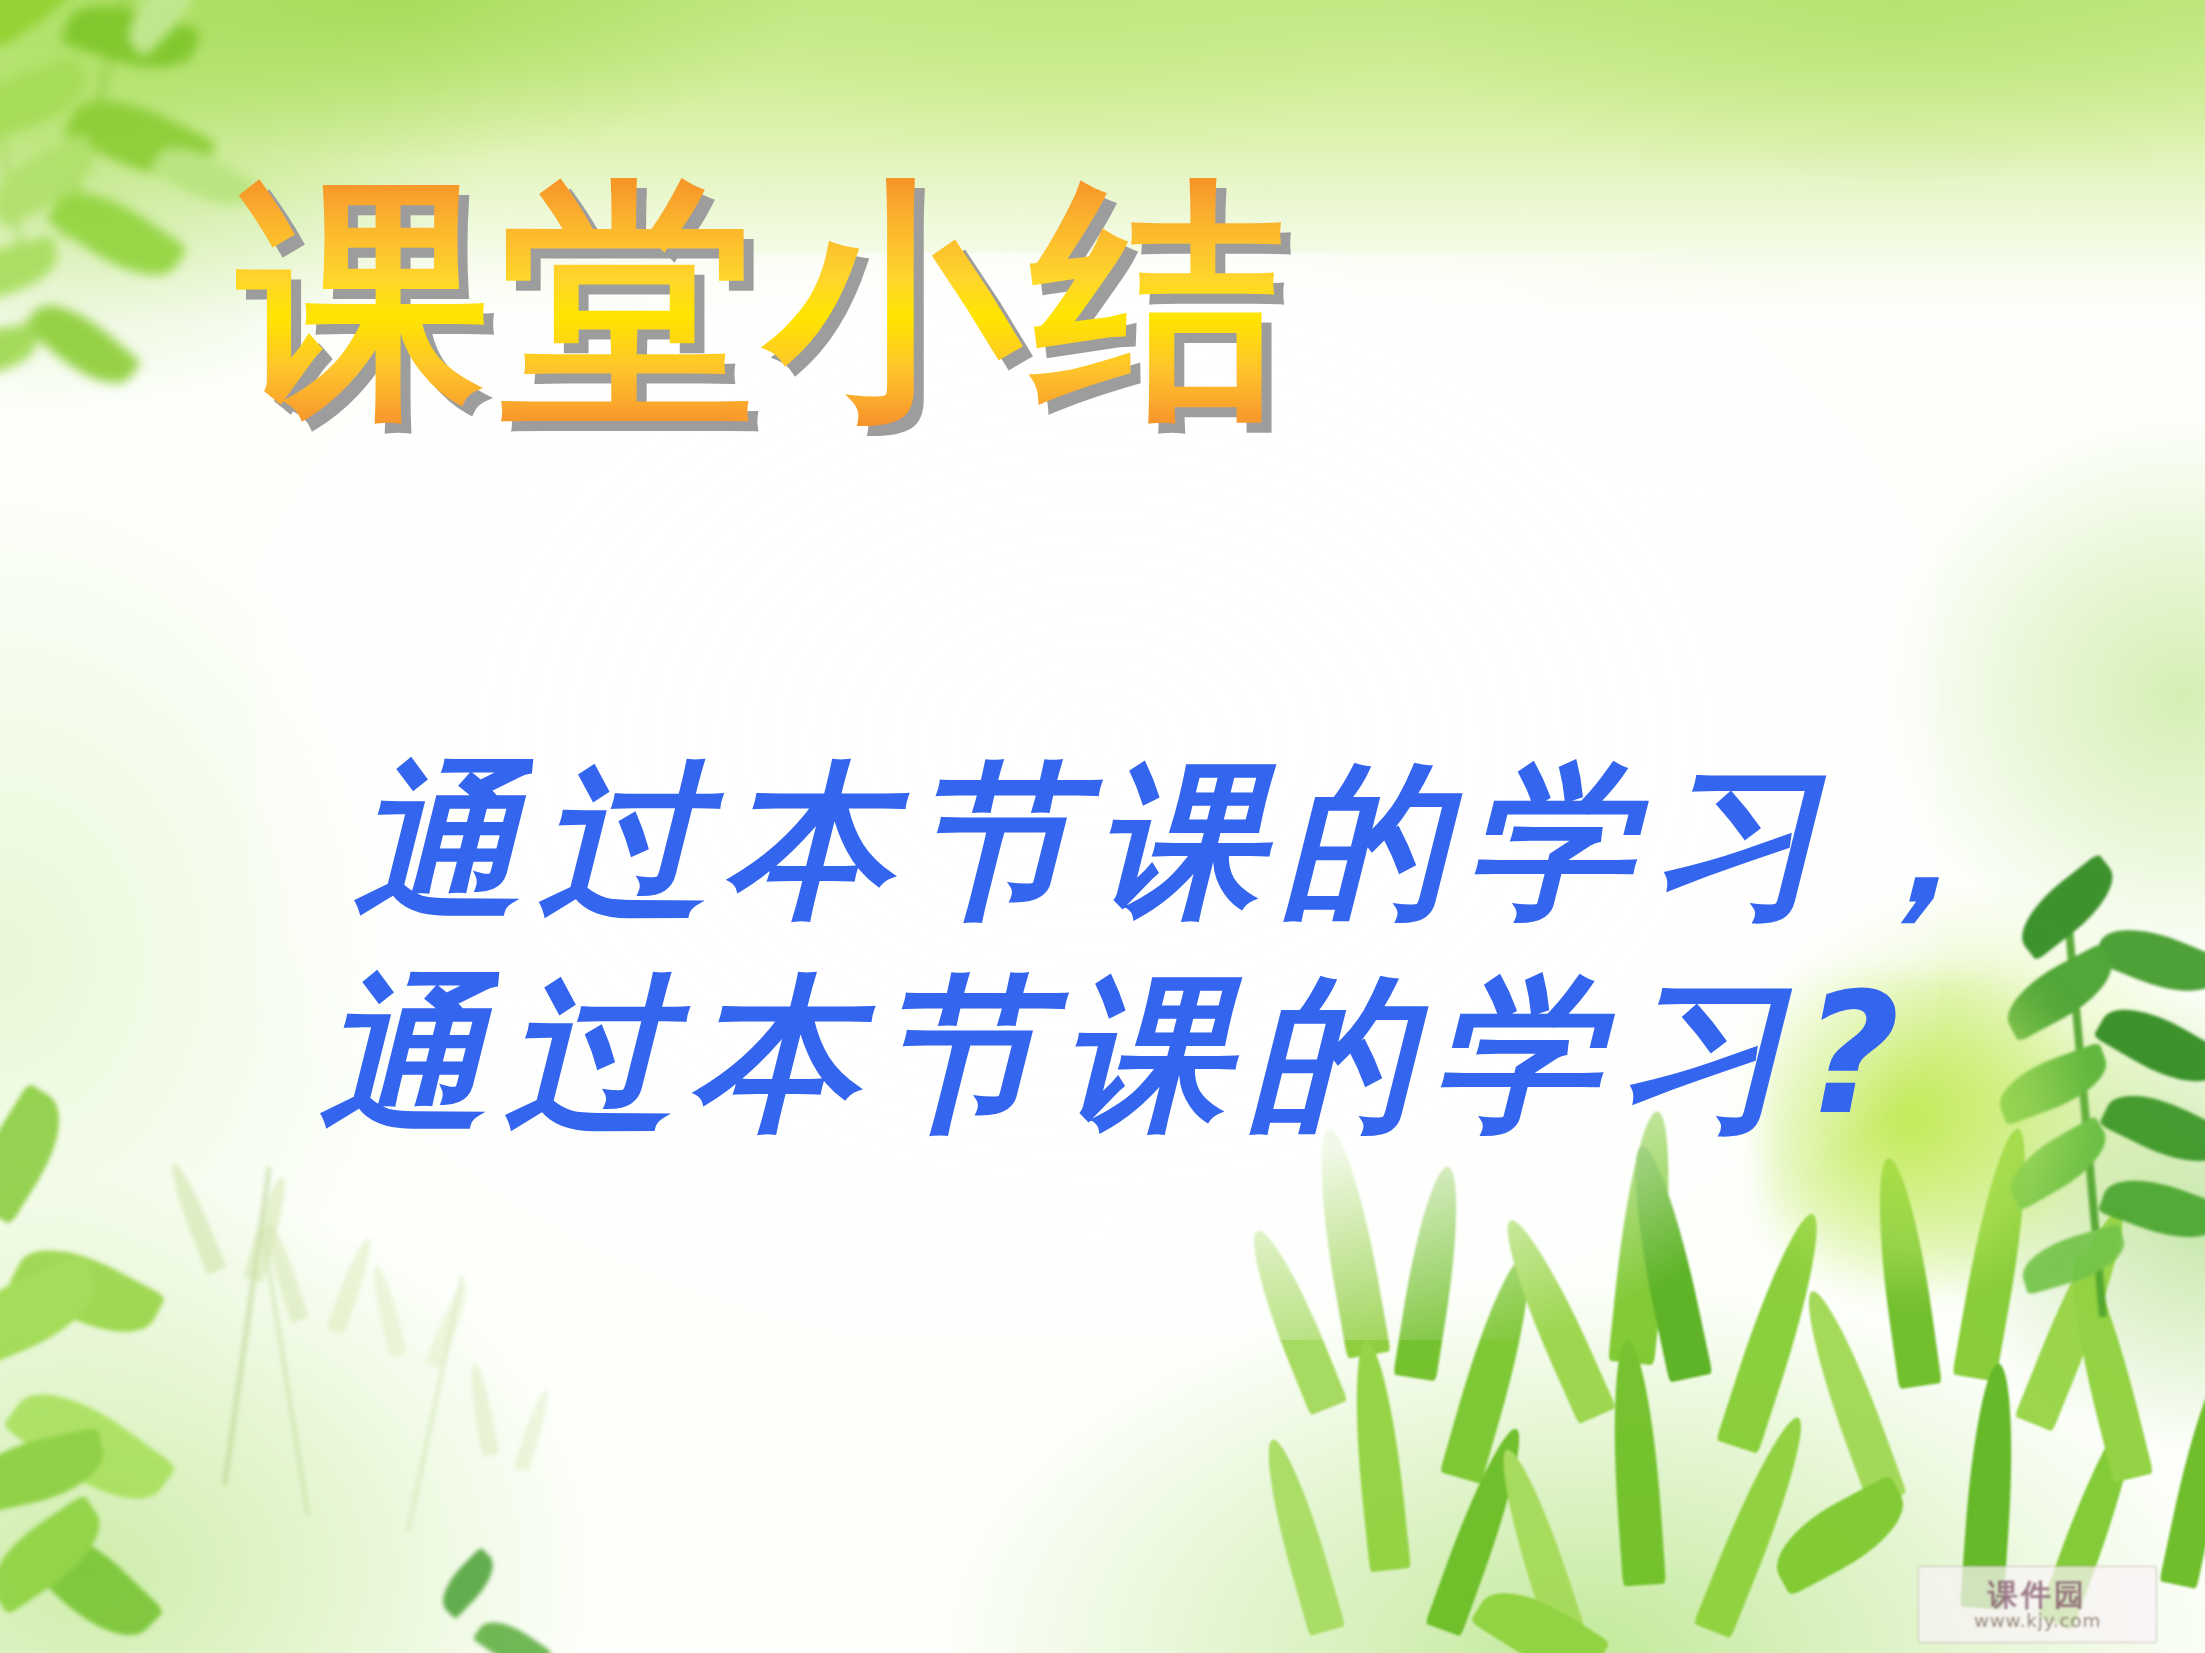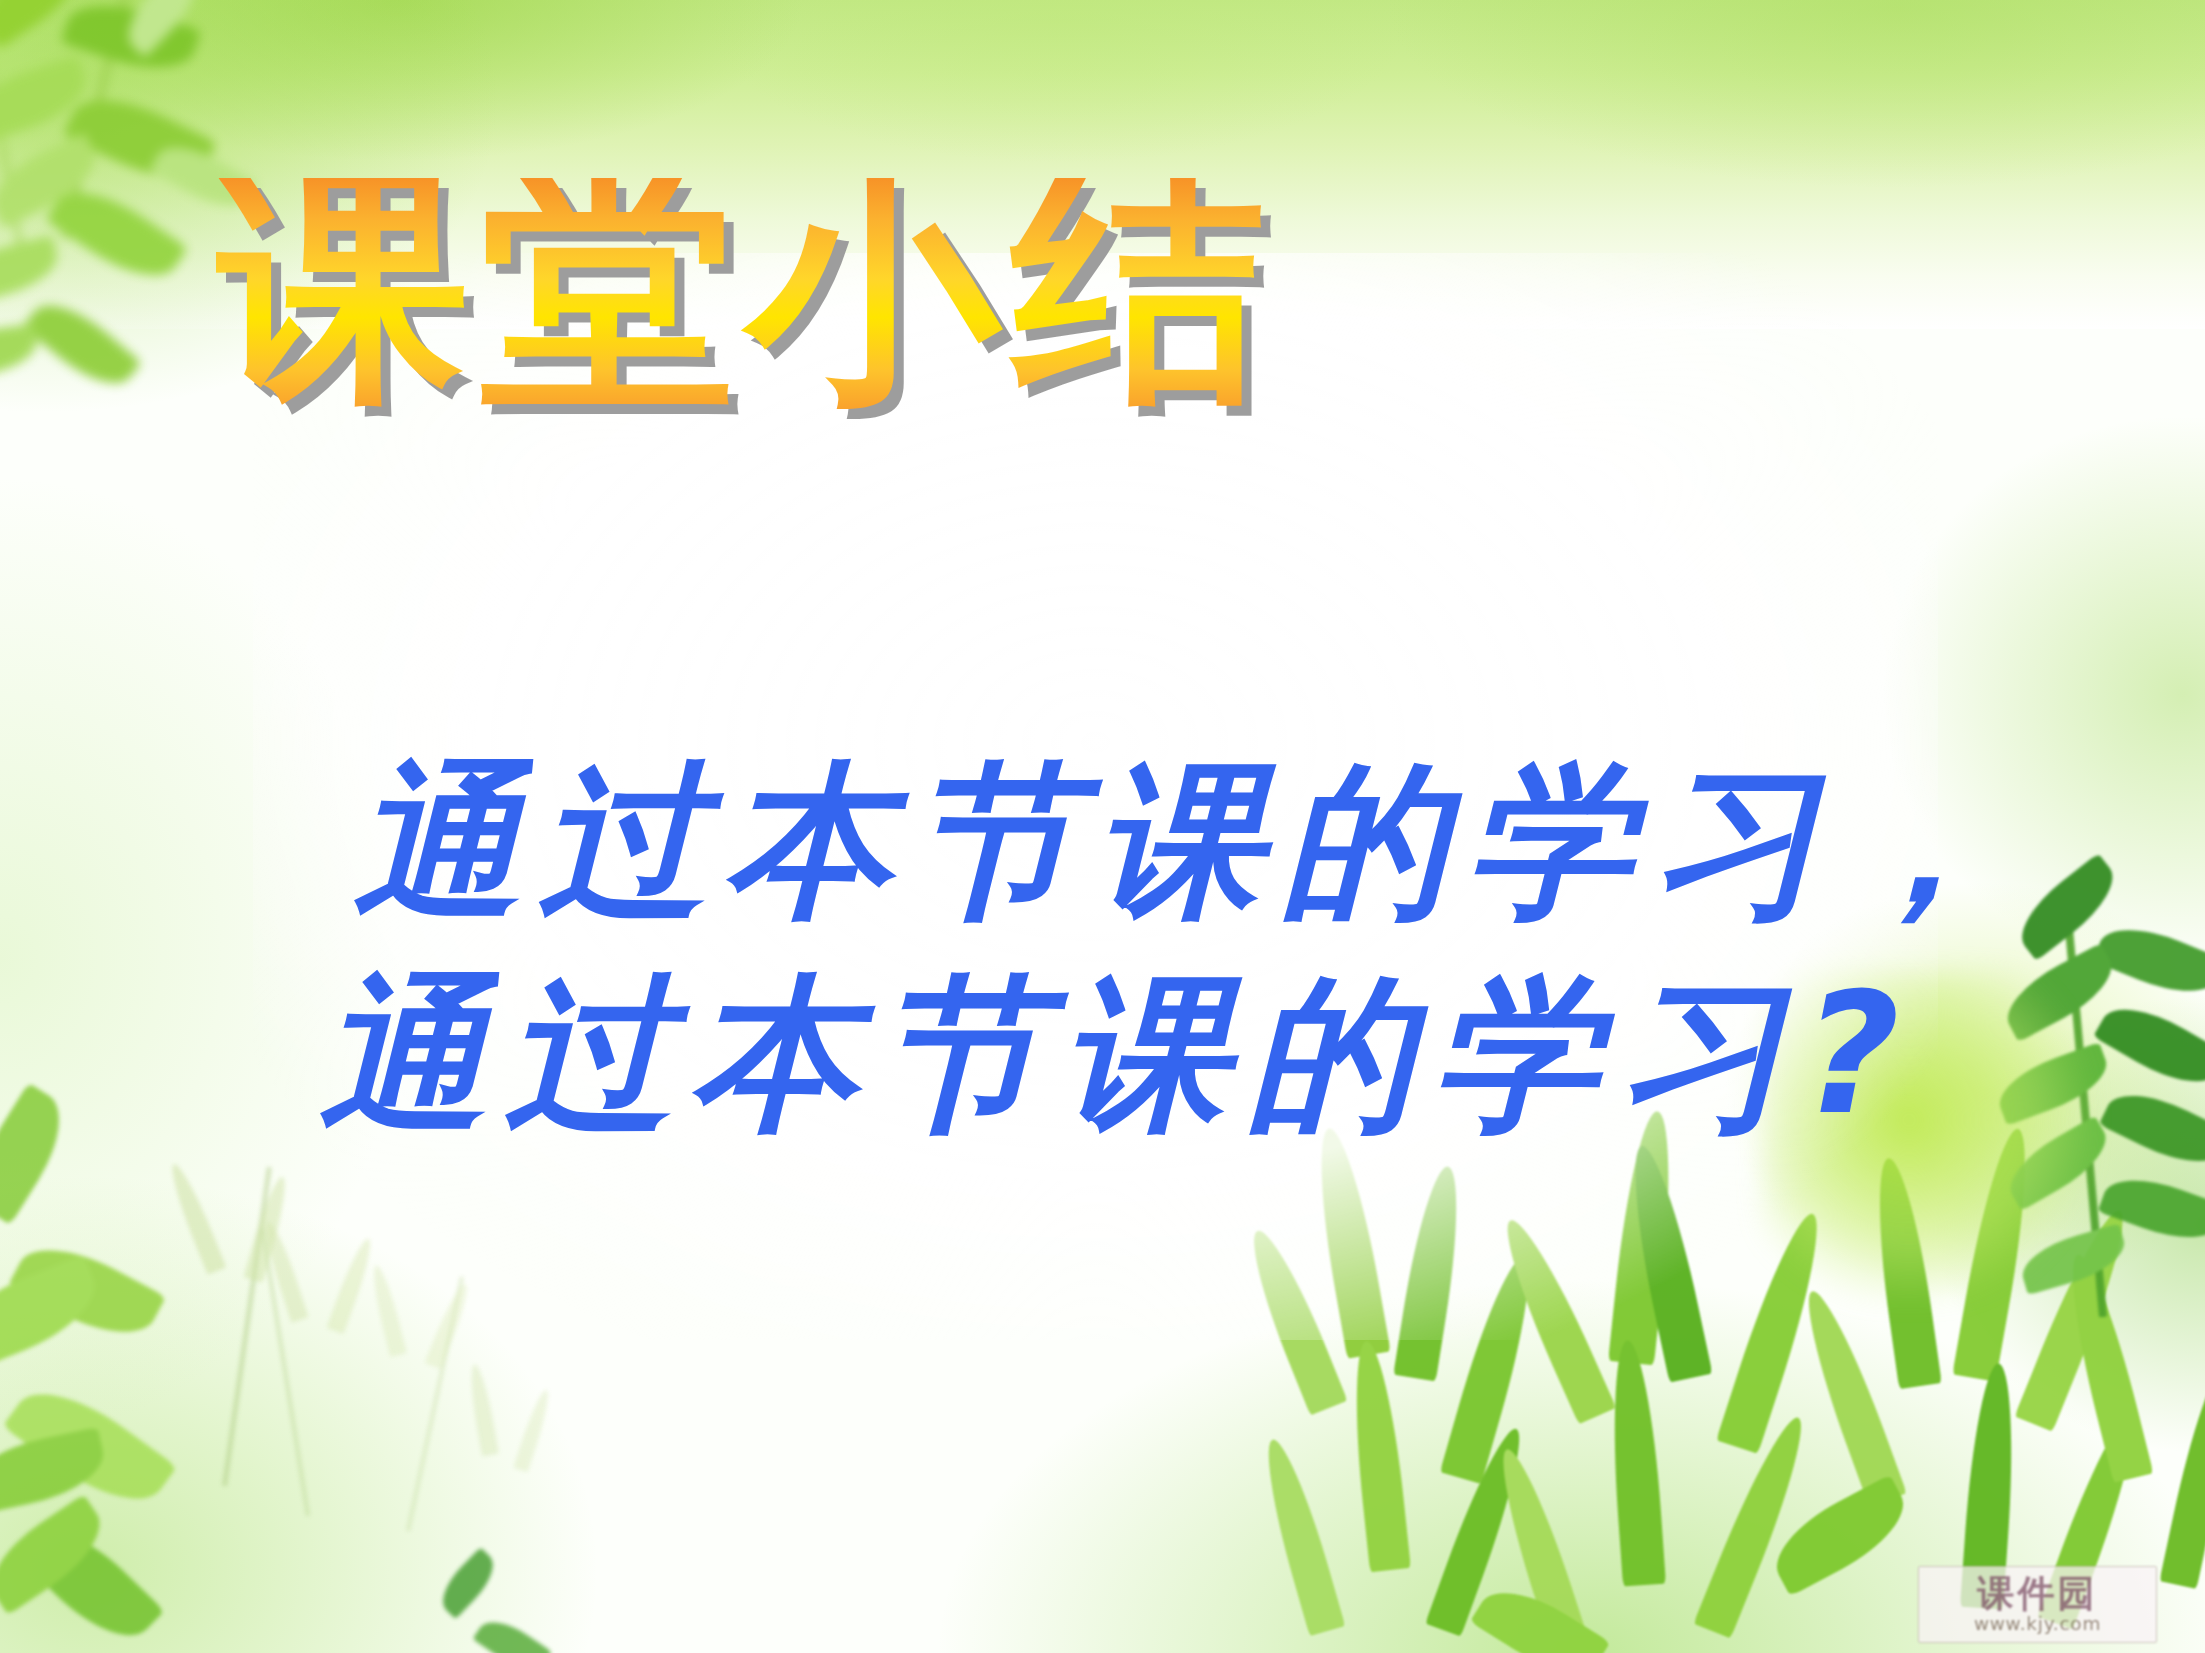--- a/index.html
+++ b/index.html
@@ -117,23 +117,23 @@
   
   .center-veil {
     position: absolute; left: 253px; top: 253px;
     width: 1685px; height: 1087px;
     background: radial-gradient(ellipse at 50% 45%, rgba(255,255,255,.96) 0%, rgba(255,255,255,.88) 52%, rgba(255,255,255,0) 80%);
   }
 
   
   .title {
     position: absolute;
-    left: 216px;
+    left: 236px;
     top: 178px;
-    font-family: Liberation Mono, monospace;
+    font-family: Liberation Serif, serif;
     font-weight: bold;
     font-size: 253px;
     line-height: 1;
     letter-spacing: 12.3px;
     white-space: nowrap;
     
     background: linear-gradient(to bottom,
         #f79327 0%,
         #fbb12f 16%,
         #ffd62a 40%,
@@ -176,21 +176,21 @@
     border: 1.5px solid rgba(150,140,120,.45);
     border-radius: 2.3px;
     filter: blur(0.8px);
     display: flex;
     flex-direction: column;
     align-items: center;
     justify-content: center;
     overflow: hidden;
   }
   .watermark-title {
-    font-size: 37px;
+    font-size: 30px;
     font-weight: bold;
     color: rgba(120,72,96,.72);
     letter-spacing: 3.1px;
     line-height: 1.05;
     white-space: nowrap;
   }
   .watermark-url {
     font-size: 18.4px;
     color: rgba(90,70,50,.62);
     letter-spacing: 0.8px;

